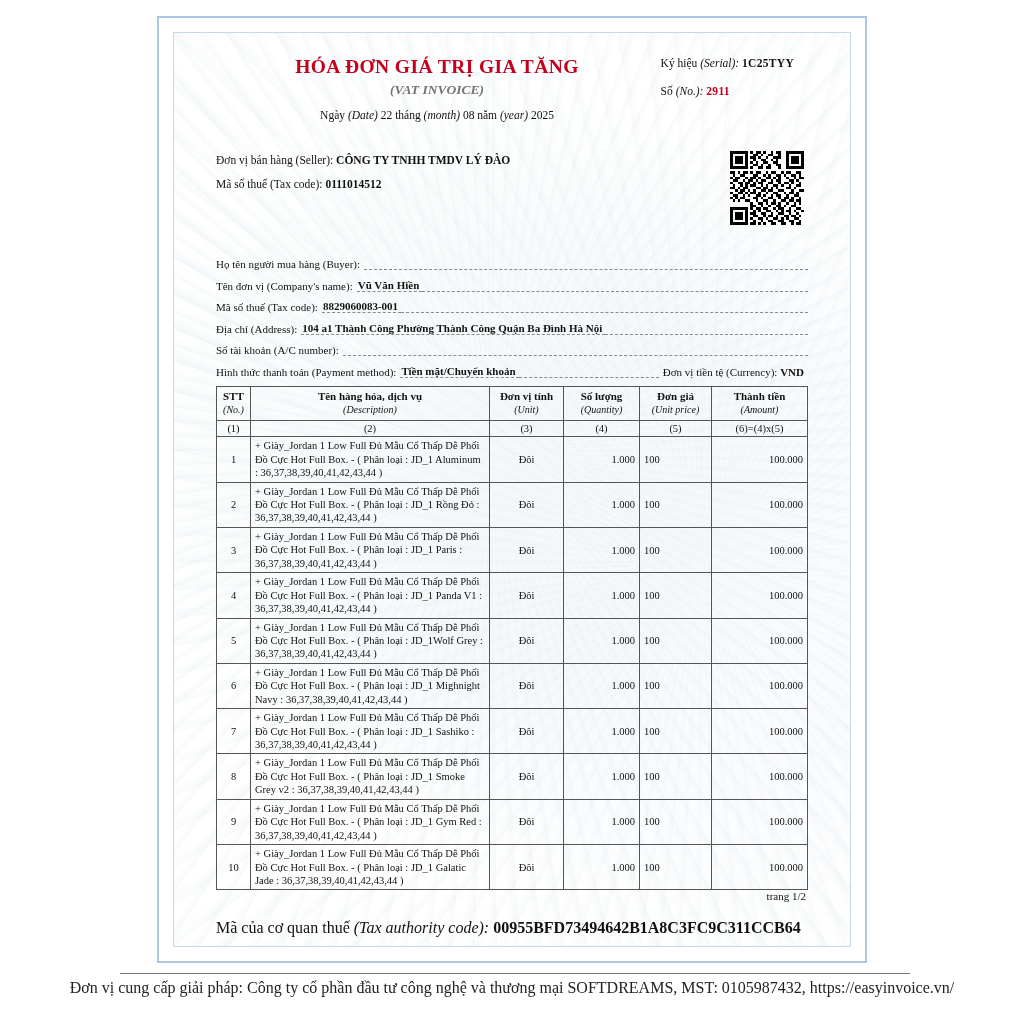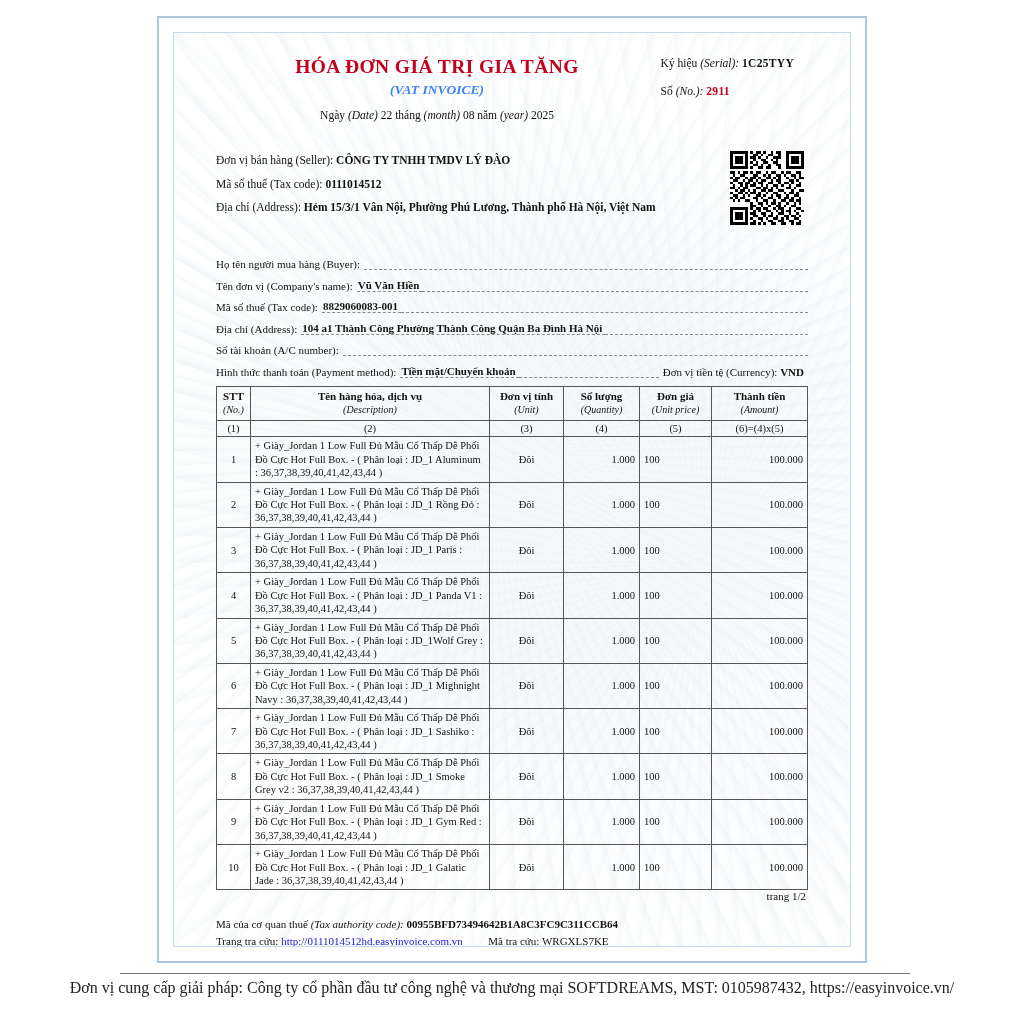--- a/index.html
+++ b/index.html
@@ -51,21 +51,21 @@
   .header { position: relative; height: 86px; }
   .title-block { text-align: center; padding-right: 150px; }
   .inv-title {
     color: #c4001d;
     font-weight: bold;
     font-size: 19.5px;
     letter-spacing: .4px;
     line-height: 1.25;
   }
   .inv-subtitle {
-    color: #3b82f6;
+    color: #737373;
     font-weight: bold;
     font-style: italic;
     font-size: 13.5px;
     margin-top: 3px;
   }
   .date-line {
     text-align: center;
     padding-right: 150px;
     font-size: 11.5px;
     margin-top: 11px;
@@ -139,21 +139,21 @@
   td.c-unit { text-align: center; width: 74px; }
   td.c-qty  { text-align: right;  width: 76px; padding-right: 10px; }
   td.c-price{ text-align: left;  width: 72px; padding-right: 10px; }
   td.c-amt  { text-align: right;  width: 96px; padding-right: 10px; }
   col.w-no{width:34px} col.w-unit{width:74px} col.w-qty{width:76px}
   col.w-price{width:72px} col.w-amt{width:96px}
 
   .page-count { text-align: right; font-size: 11px; padding-right: 2px; }
 
   
-  .tax-foot { margin-top: 14px; font-size: 11px; line-height: 1.55; }
+  .tax-foot { margin-top: 14px; font-size: 16px; line-height: 1.55; }
   .tax-foot .it { font-style: italic; }
   .tax-foot a {
     color: #1a1ad0; text-decoration: underline;
   }
   .lookup-gap { display: inline-block; width: 20px; }
 
   
   #provider-sep {
     position: absolute; left: 120px; top: 973px;
     width: 790px; height: 0;
@@ -207,25 +207,20 @@
       <div class="seller">
         <div class="line">
           <span class="lbl">Đơn vị bán hàng</span>
           <span class="lbl it">(Seller):</span>
           <span class="val">CÔNG TY TNHH TMDV LÝ ĐÀO</span>
         </div>
         <div class="line">
           <span class="lbl">Mã số thuế</span>
           <span class="lbl it">(Tax code):</span>
           <span class="val">0111014512</span>
-        </div>
-        <div class="line">
-          <span class="lbl">Địa chỉ</span>
-          <span class="lbl it">(Address):</span>
-          <span class="val">Hẻm 15/3/1 Vân Nội, Phường Phú Lương, Thành phố Hà Nội, Việt Nam</span>
         </div>
 
         <svg class="qr" viewBox="0 0 29 29" shape-rendering="crispEdges">
           <rect width="29" height="29" fill="#fff"></rect>
           <g fill="#000">
             <rect x="0" y="0" width="7" height="1"></rect>
               <rect x="0" y="6" width="7" height="1"></rect>
             <rect x="0" y="0" width="1" height="7"></rect>
               <rect x="6" y="0" width="1" height="7"></rect>
             <rect x="2" y="2" width="3" height="3"></rect>

